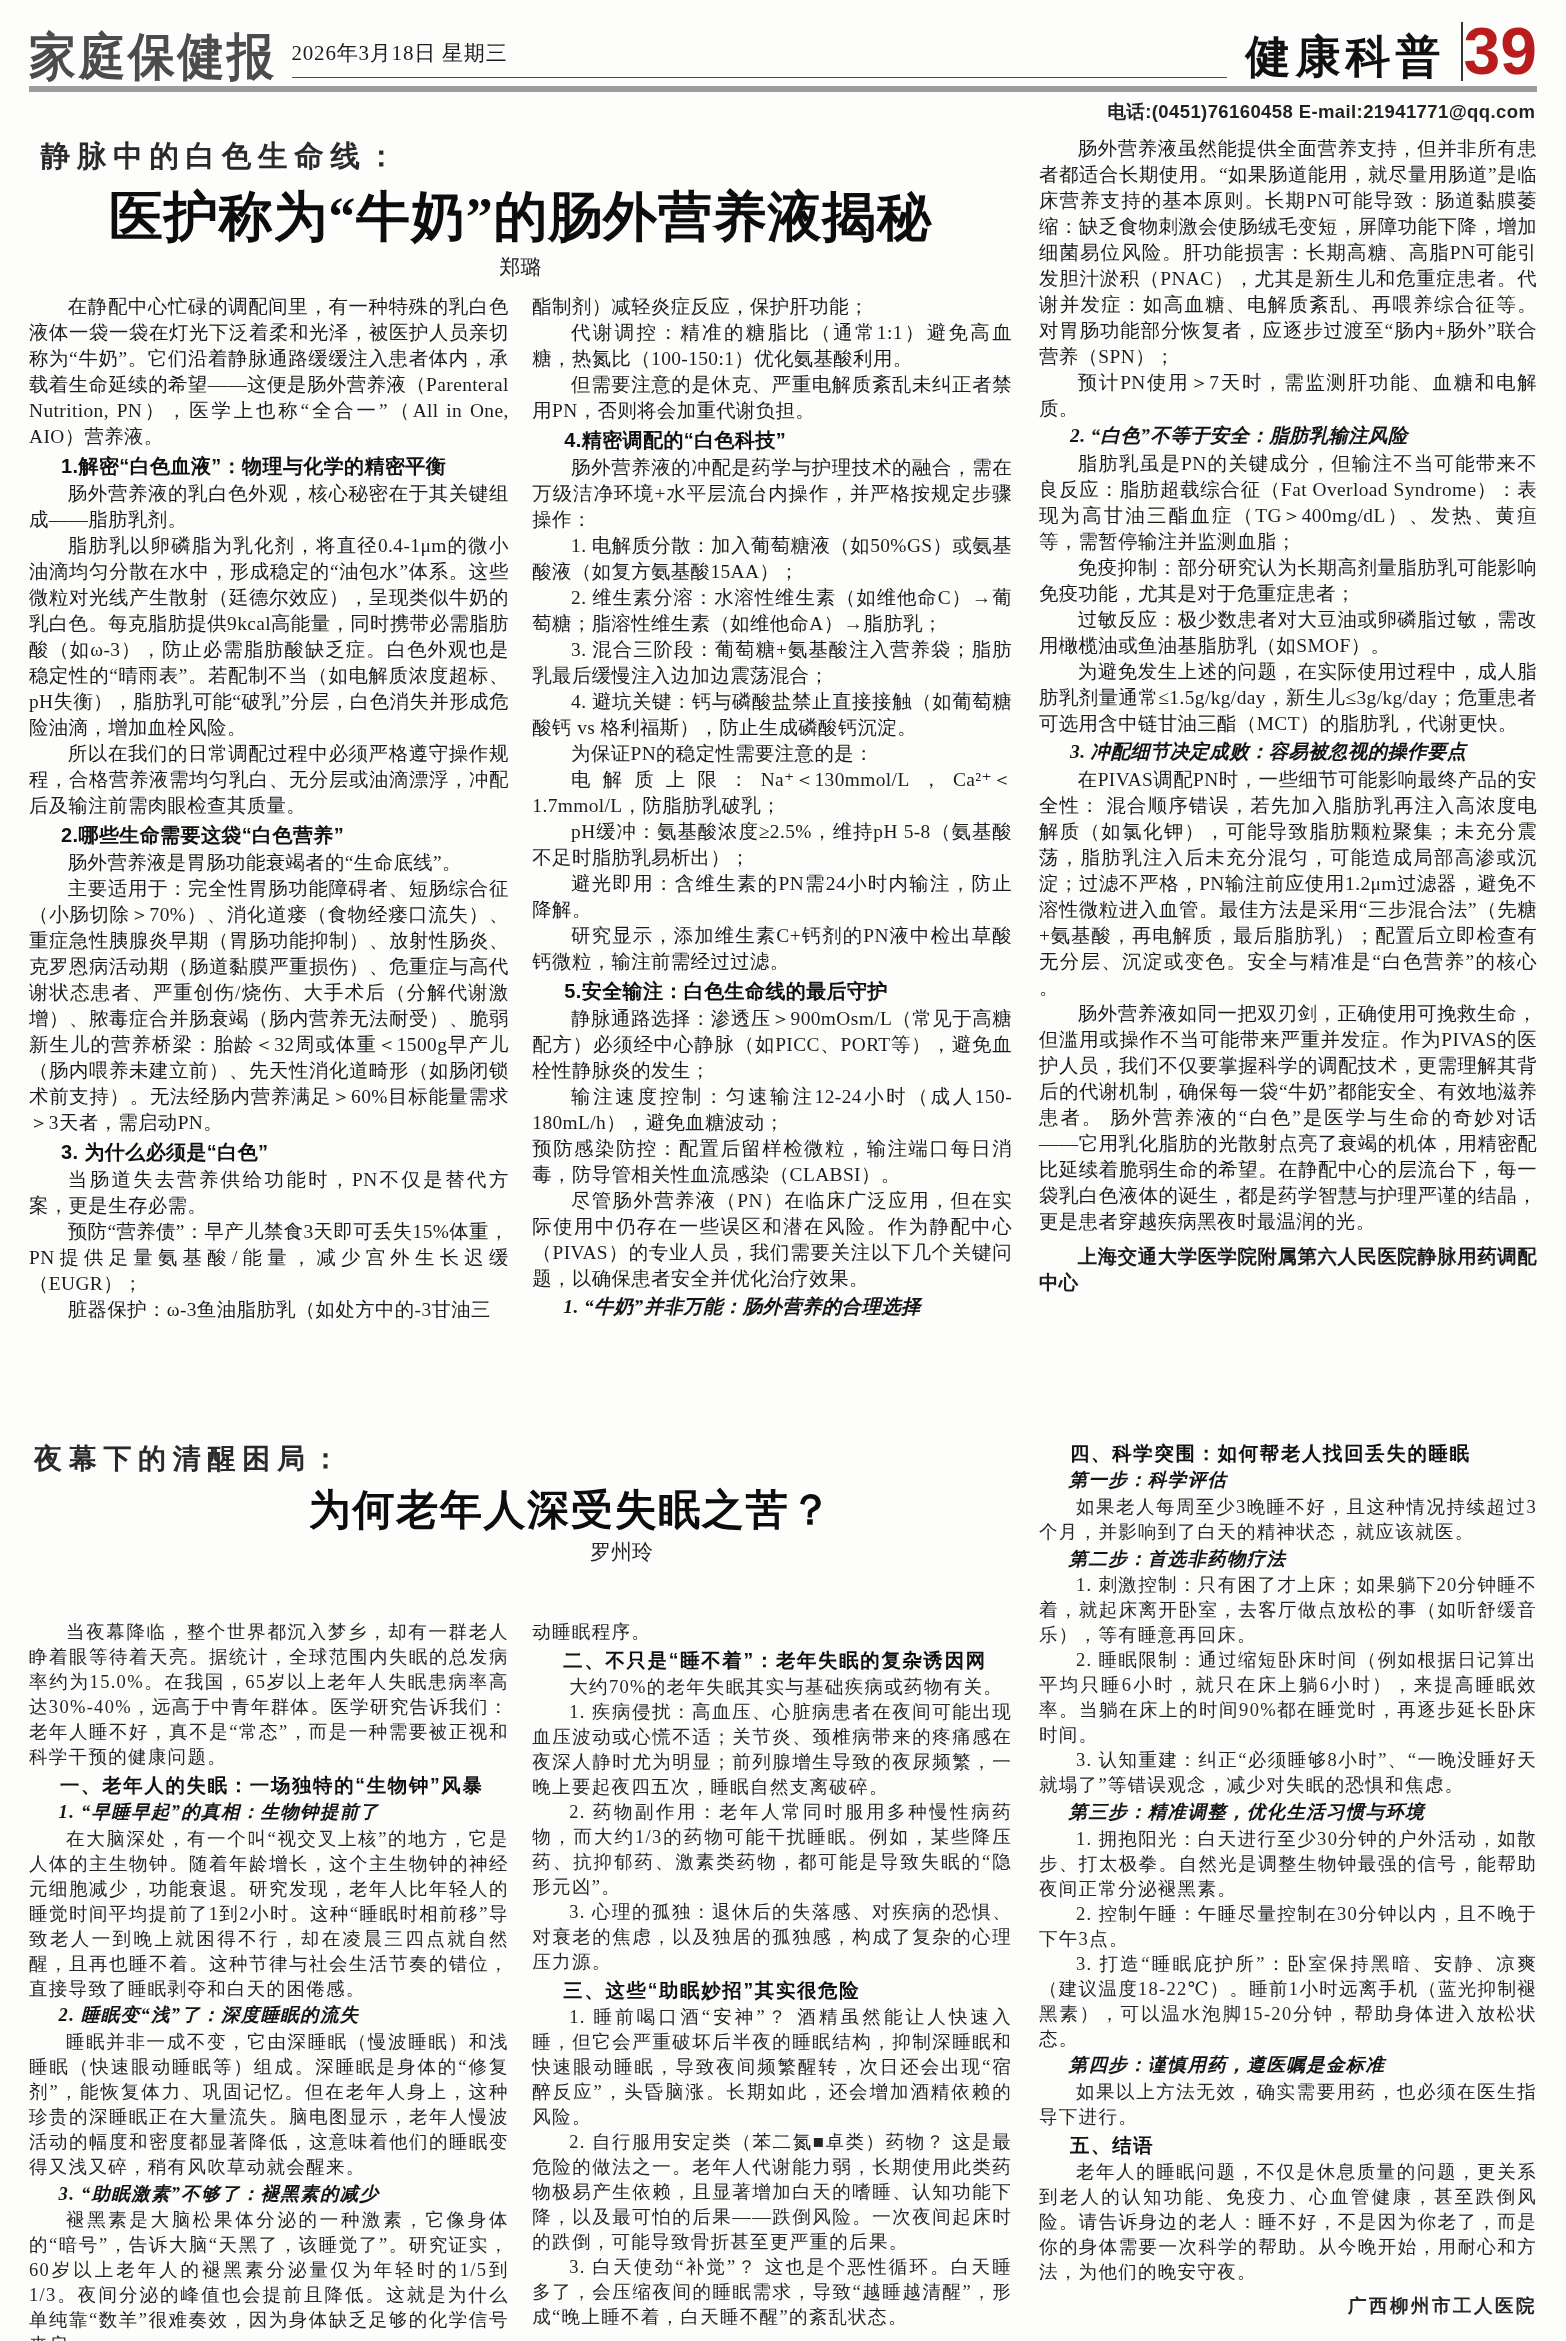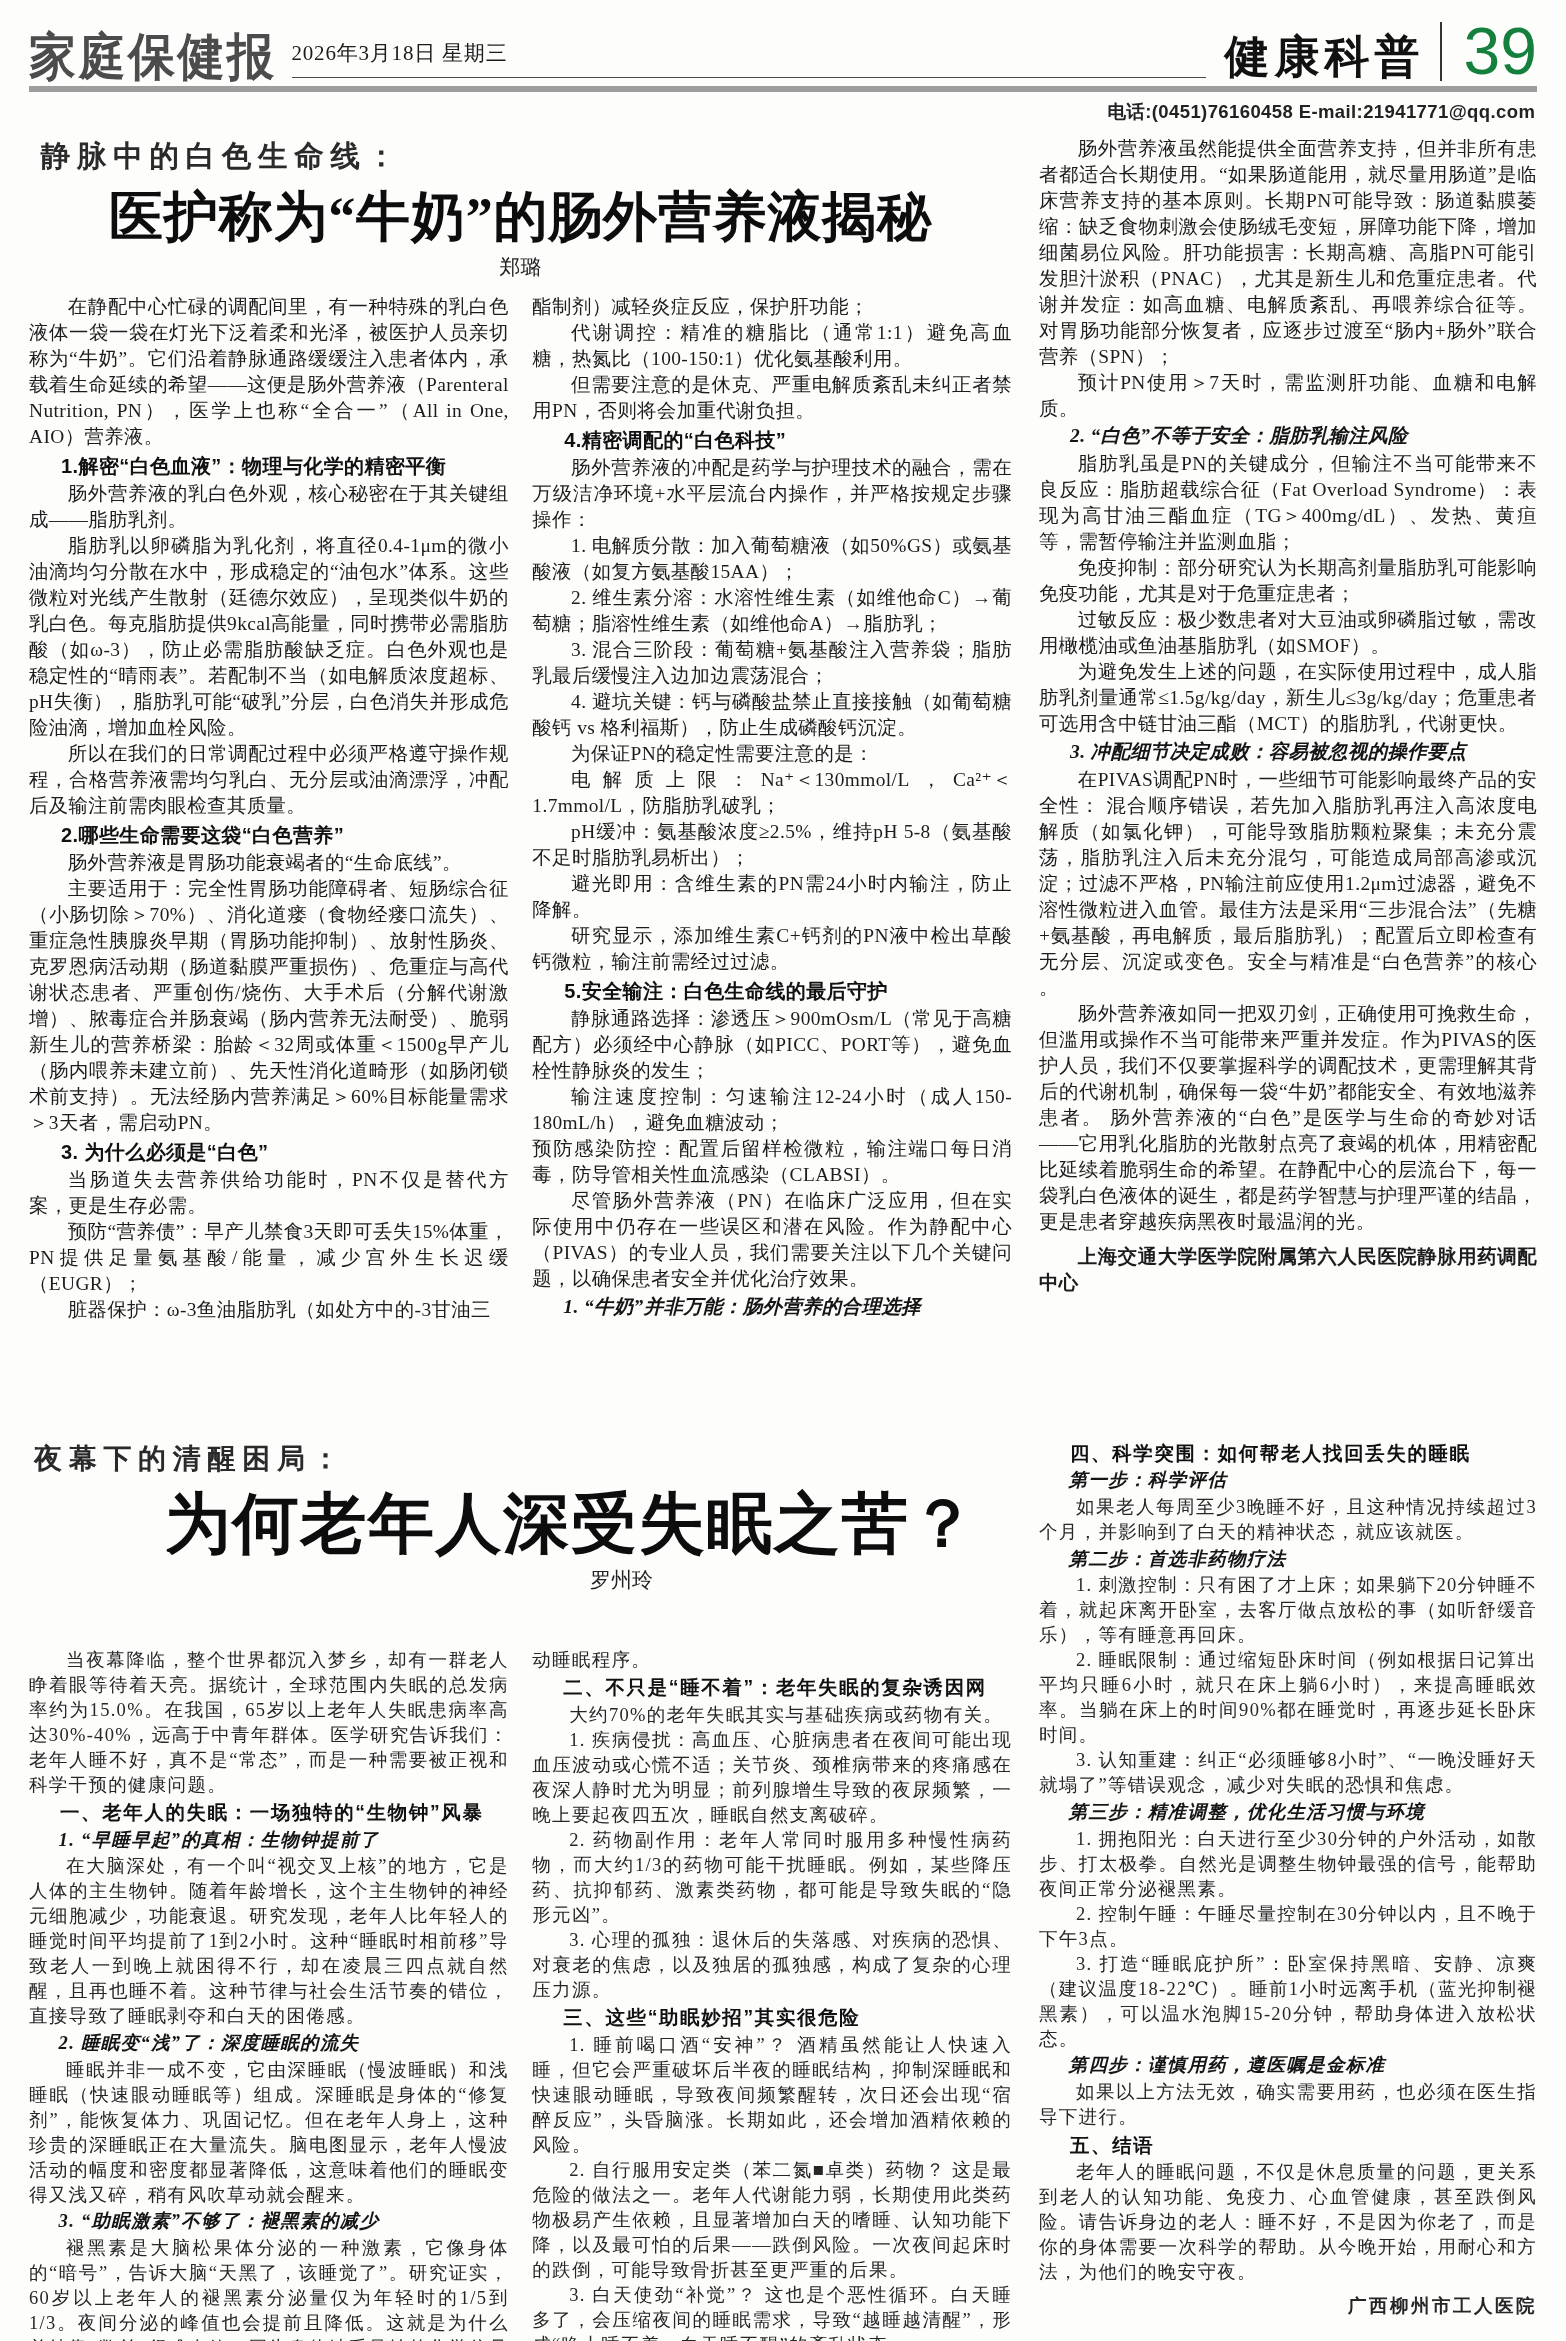--- a/index.html
+++ b/index.html
@@ -17,23 +17,23 @@
     transform:scaleY(1.08); white-space:nowrap;
   }
   .date-wrap { flex:1; margin:0 18.5px 3.4px 15px; border-bottom:1.7px solid #4a4a4a; padding-bottom:10px; }
   .date-text { font-size:21px; color:#1b1b1b; letter-spacing:0.8px; white-space:nowrap; }
   .section-name {
     font-family:"Liberation Serif","DejaVu Serif",serif; font-weight:700;
     font-size:45px; color:#111; letter-spacing:5px; line-height:1; white-space:nowrap;
     margin-right:15px; margin-bottom:1.7px;
   }
   .page-number {
-    font-family:"Liberation Sans","DejaVu Sans",sans-serif; font-weight:400;
-    font-size:66px; line-height:0.9; color:#15803d;
-    border-left:2.5px solid #333; padding-left:22px; white-space:nowrap;
+    font-family:"Liberation Sans","DejaVu Sans",sans-serif; font-weight:700;
+    font-size:66px; line-height:0.9; color:#b91c1c;
+    border-left:2.5px solid #333; padding-left:1px; white-space:nowrap;
   }
   .thick-rule { height:5.9px; background:#9d9d9d; margin-top:5px; }
   .contact-line {
     text-align:right; font-family:"Liberation Sans","DejaVu Sans",sans-serif;
     font-weight:700; font-size:18.5px; color:#222; padding:6.7px 1.7px 0 0; letter-spacing:0.4px;
   }
   
   .article { display:flex; gap:27px; }
   .a1 { margin-top:11.8px; height:1284px; }
   .a2 { margin-top:18.5px; }
@@ -45,21 +45,21 @@
   .kicker {
     font-size:29.5px; color:#2a2a2a; letter-spacing:6.7px; font-weight:600;
     margin:1.7px 0 8.4px 11.8px; white-space:nowrap;
   }
   .kicker2 { font-size:28px; margin-left:5px; }
   .headline1 {
     margin:0 0 5px 0; font-weight:900; font-size:54px; line-height:1.15;
     color:#0d0d0d; text-align:center; letter-spacing:0.8px; white-space:nowrap;
   }
   .headline2 {
-    margin:0 0 3.4px 0; font-weight:900; font-size:66px; line-height:1.15;
+    margin:0 0 3.4px 0; font-weight:900; font-size:42px; line-height:1.15;
     color:#0d0d0d; text-align:center; letter-spacing:1.7px; padding-left:101px; white-space:nowrap;
   }
   .byline { text-align:center; font-size:21px; color:#222; margin-bottom:13.5px; }
   .byline2 { padding-left:202px; margin-bottom:54px; }
 
   
   .blk { text-align:justify; }
   .a1 .blk { font-size:19.4px; line-height:26px; letter-spacing:0.4px; }
   .a2 .blk { font-size:18.5px; line-height:25px; letter-spacing:1.3px; color:#262626; }
   .blk.p  { text-indent:2em; }

